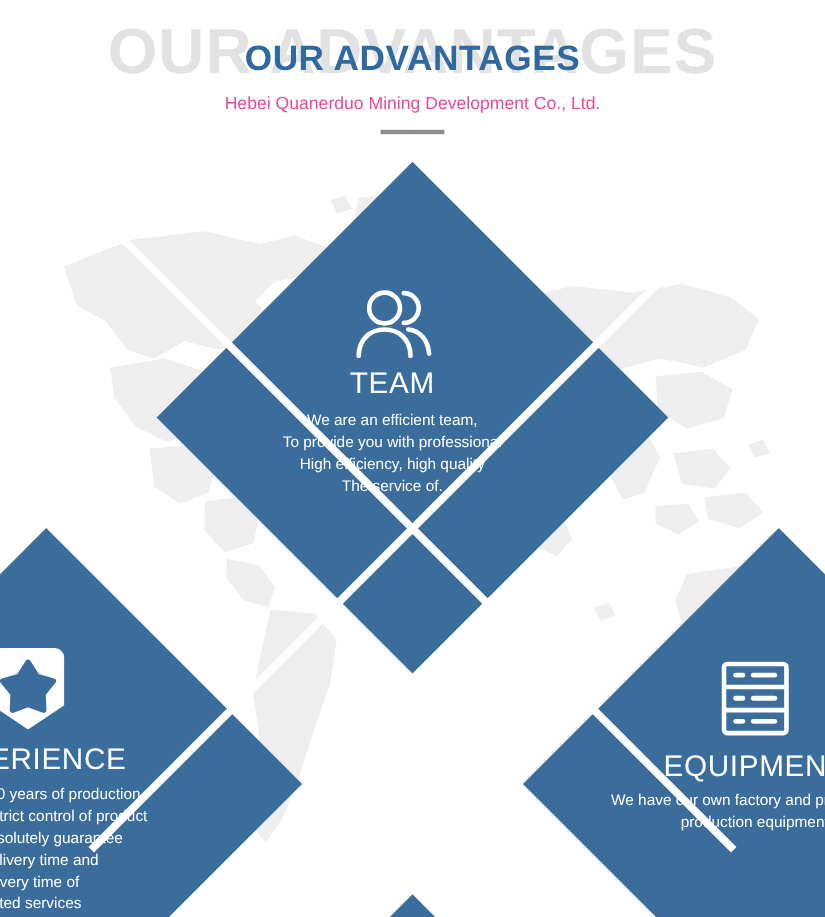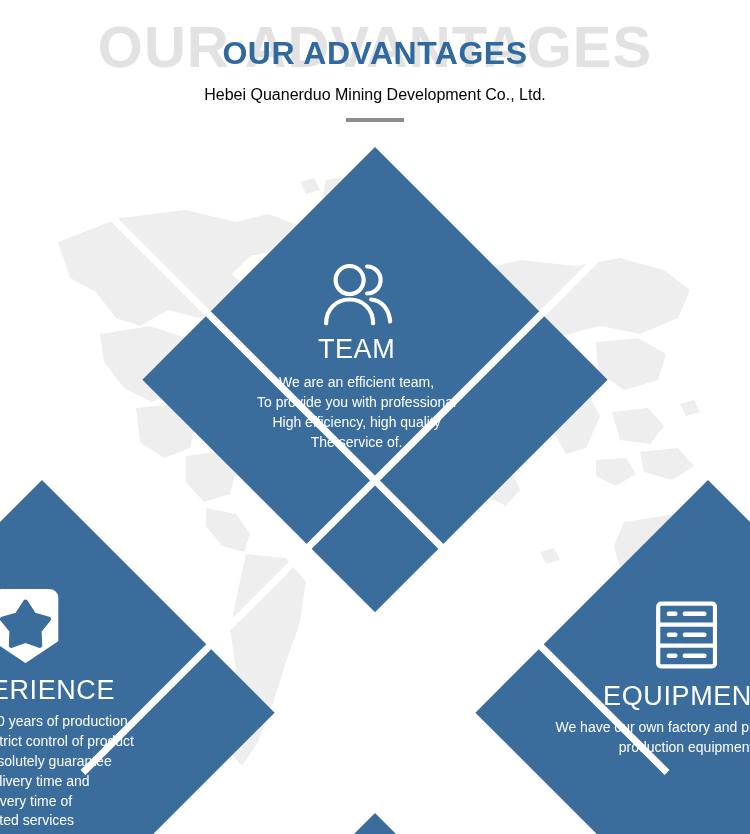--- a/index.html
+++ b/index.html
@@ -62,21 +62,21 @@
     line-height: 1;
     white-space: nowrap;
   }
   #subtitle {
     position: absolute;
     left: 0;
     top: 84px;
     width: 750px;
     text-align: center;
     font-size: 16px;
-    color: #000000;
+    color: #ec4899;
     line-height: 1.4;
     white-space: nowrap;
   }
   #header-divider {
     position: absolute;
     left: 346px;
     top: 118px;
     width: 58px;
     height: 4px;
     background: #8d8d8d;

